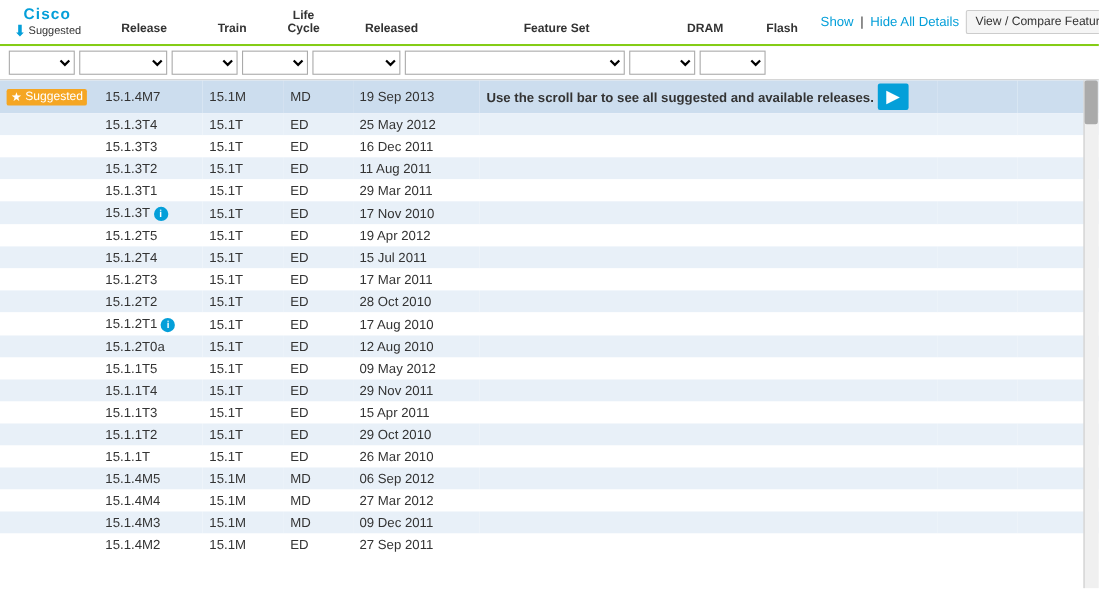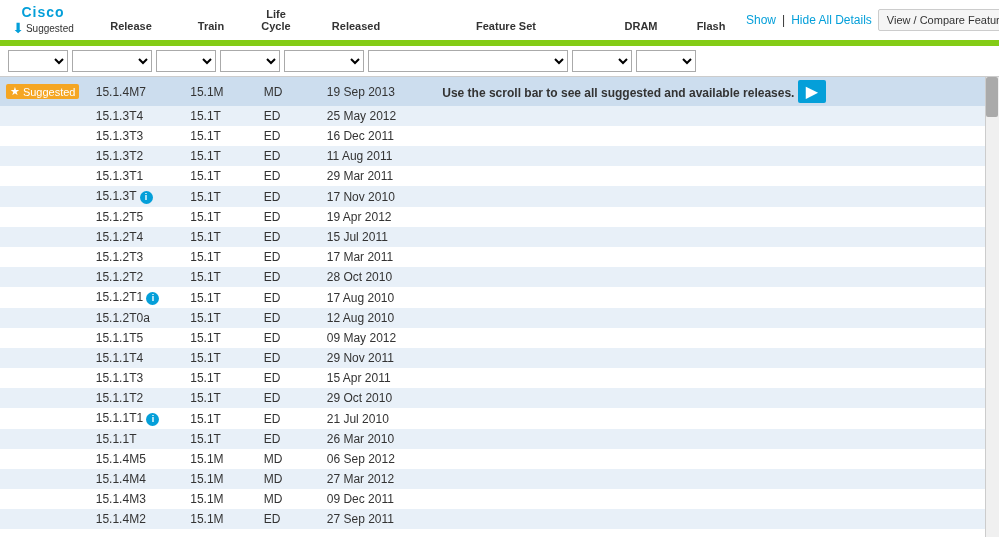--- a/index.html
+++ b/index.html
@@ -9,21 +9,21 @@
       background: #fff;
       color: #333;
       width: 999px;
       overflow-x: hidden;
     }
     .header-bar {
       display: flex;
       align-items: center;
       padding: 4px 8px;
       background: #fff;
-      border-bottom: 6px solid #84cc16;
+      border-bottom: 2px solid #84cc16;
       gap: 0;
     }
     .cisco-logo {
       display: flex;
       flex-direction: column;
       align-items: center;
       min-width: 70px;
       margin-right: 8px;
     }
     .cisco-text {
@@ -406,30 +406,20 @@
           <td class="td-release">15.1.1T2</td>
           <td class="td-train">15.1T</td>
           <td class="td-lc">ED</td>
           <td class="td-released">29 Oct 2010</td>
           <td class="td-featureset"></td>
           <td class="td-dram"></td>
           <td class="td-flash"></td>
         </tr>
         <tr>
           <td class="td-cisco"></td>
-          <td class="td-release">15.1.1T1 <span class="info-icon">i</span></td>
-          <td class="td-train">15.1T</td>
-          <td class="td-lc">ED</td>
-          <td class="td-released">21 Jul 2010</td>
-          <td class="td-featureset"></td>
-          <td class="td-dram"></td>
-          <td class="td-flash"></td>
-        </tr>
-        <tr>
-          <td class="td-cisco"></td>
           <td class="td-release">15.1.1T</td>
           <td class="td-train">15.1T</td>
           <td class="td-lc">ED</td>
           <td class="td-released">26 Mar 2010</td>
           <td class="td-featureset"></td>
           <td class="td-dram"></td>
           <td class="td-flash"></td>
         </tr>
         <tr>
           <td class="td-cisco"></td>

